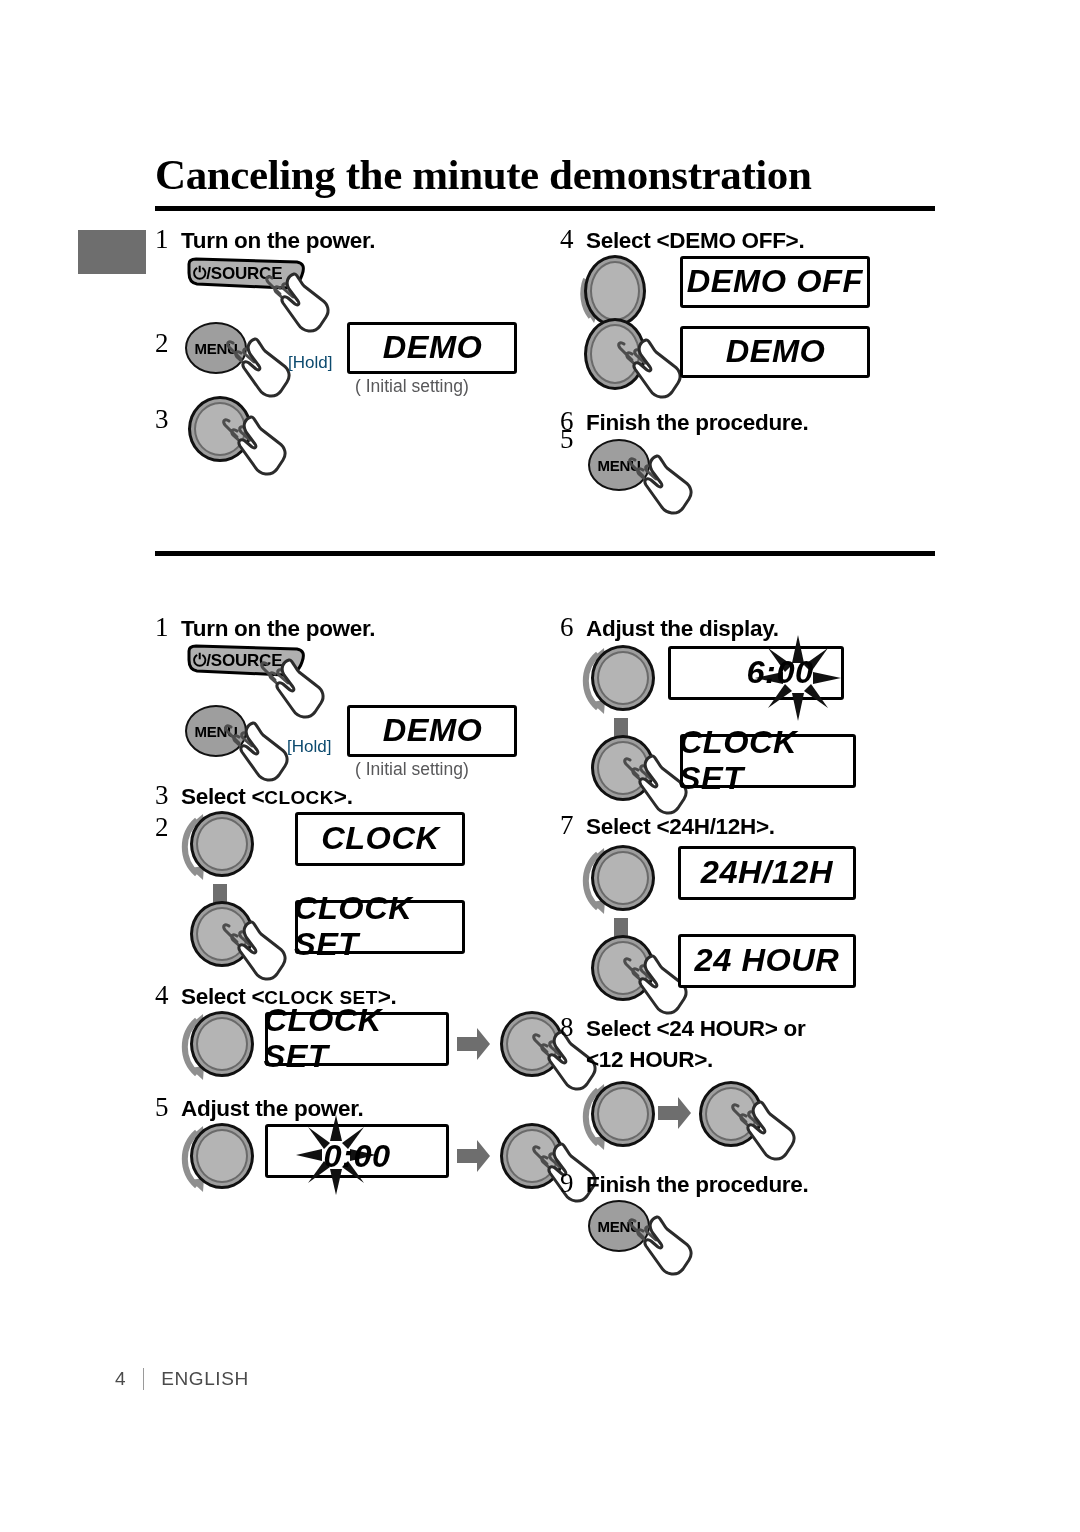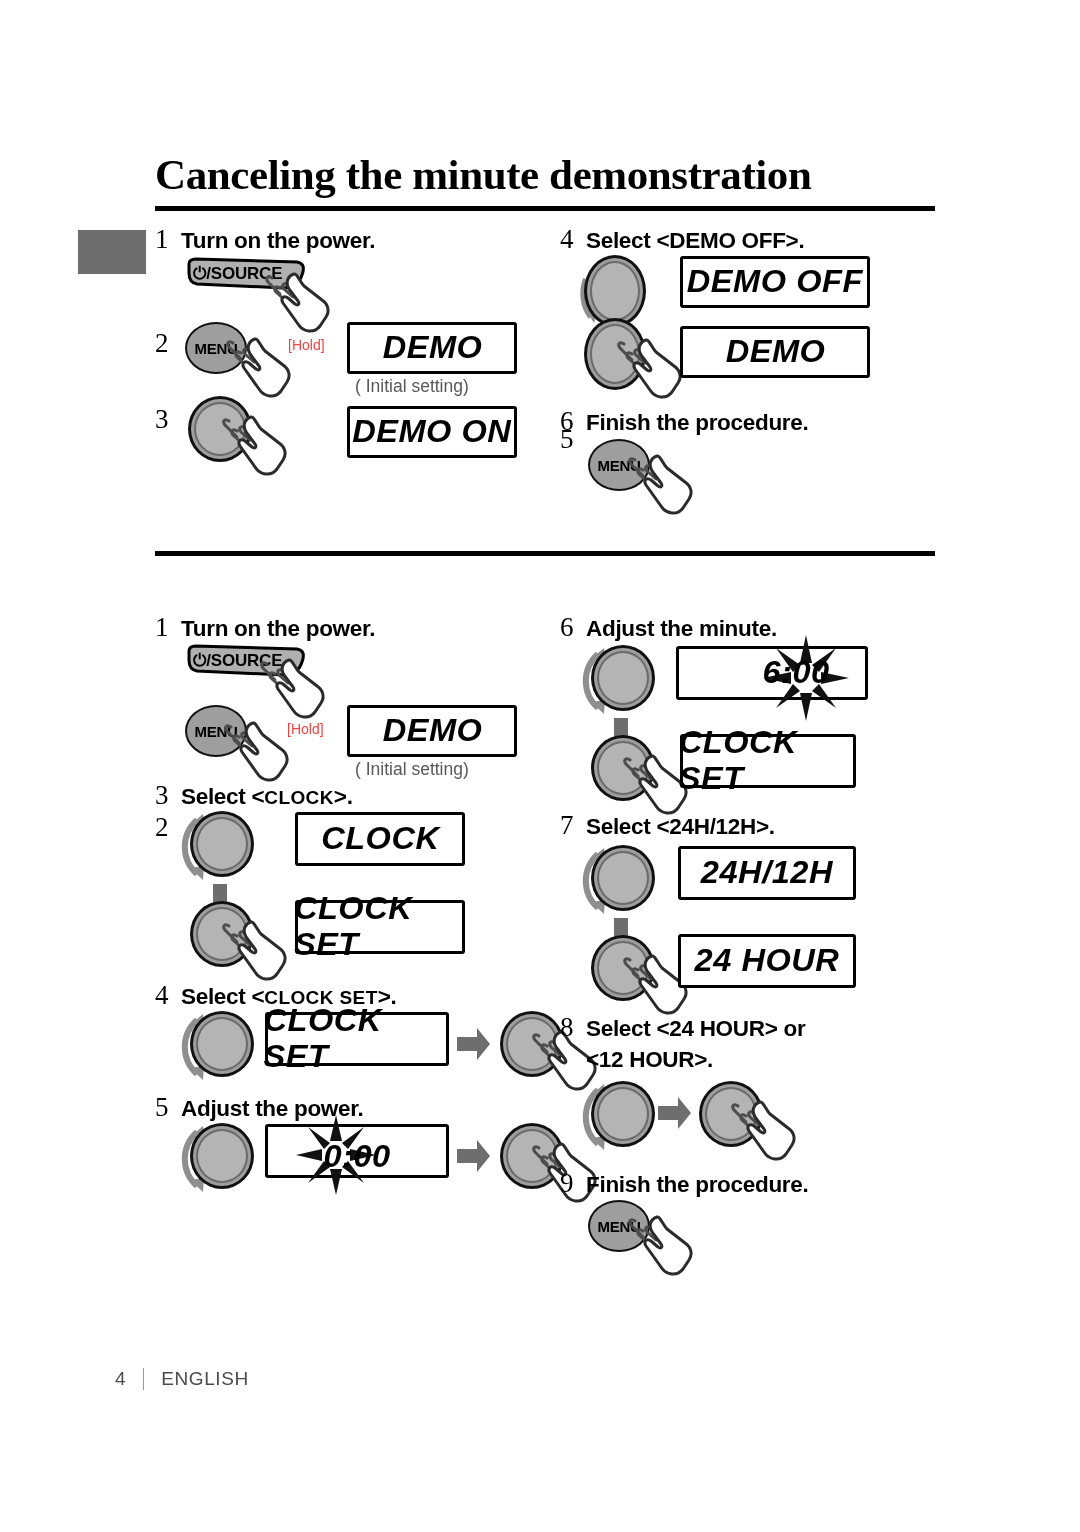--- a/index.html
+++ b/index.html
@@ -112,23 +112,24 @@
     position: absolute;
     font-family: "Liberation Sans", sans-serif;
     font-size: 17.5px;
     color: #58585a;
     white-space: nowrap;
   }
 
   .hold-note {
     position: absolute;
     font-family: "Liberation Sans", sans-serif;
-    font-size: 14px;
-    color: #ef4444;
+    font-size: 17px;
+    color: #0c4a6e;
     white-space: nowrap;
+    margin-top: 16px;
   }
 
   
   .knob {
     position: absolute;
     width: 70px;
     height: 70px;
   }
   .knob .ring-outer {
     position: absolute;
@@ -318,23 +319,20 @@
     </div>
     <div class="knob" style="left:30px; top:171px;">
       <div class="ring-outer"></div>
       <div class="ring-inner"></div>
     </div>
     <div class="hand" style="left:62px; top:183px;">
       <svg viewBox="0 0 74 74">
         <path d="M12,14 C8,11 5,14 8,18 L20,30 M20,24 C16,21 13,24 16,28 L26,37 M28,21 C24,18 21,21 24,25 L33,33" fill="none" stroke="#4d4d4d" stroke-width="3" stroke-linecap="round"></path>
         <path d="M34,10 C28,12 25,18 29,25 L38,37 C40,40 38,42 35,40 L28,34 C24,31 20,34 23,39 L38,60 C43,68 54,70 60,62 L66,53 C70,47 68,40 62,36 L44,22 C40,18 37,9 34,10 Z" fill="#ffffff" stroke="#2b2b2b" stroke-width="3" stroke-linejoin="round"></path>
       </svg>
-    </div>
-    <div class="lcd" style="left:192px; top:182px; width:170px; height:52px;">
-      <span>DEMO ON</span>
     </div>
   </div>
 
   <div class="col" style="left:560px; top:224px; width:420px; height:280px;">
 
     <div class="step" style="left:0; top:0;">
       <div class="step-head">
         <span class="step-num">4</span>
         <span class="step-text">Select &lt;DEMO OFF&gt;.</span>
       </div>
@@ -553,33 +551,33 @@
         <path d="M34,10 C28,12 25,18 29,25 L38,37 C40,40 38,42 35,40 L28,34 C24,31 20,34 23,39 L38,60 C43,68 54,70 60,62 L66,53 C70,47 68,40 62,36 L44,22 C40,18 37,9 34,10 Z" fill="#ffffff" stroke="#2b2b2b" stroke-width="3" stroke-linejoin="round"></path>
       </svg>
     </div>
   </div>
 
   <div class="col" style="left:560px; top:612px; width:420px;">
 
     <div class="step" style="left:0; top:0;">
       <div class="step-head">
         <span class="step-num">6</span>
-        <span class="step-text">Adjust the minute.</span>
+        <span class="step-text">Adjust the display.</span>
       </div>
     </div>
     <div class="knob" style="left:28px; top:32px;">
       <svg class="arc" viewBox="0 0 98 98">
         <path d="M24,22 A36,36 0 0 0 24,76" fill="none" stroke="#8f8f8f" stroke-width="6"></path>
         <path d="M17,27 L30,16 L31,30 Z" fill="#8f8f8f"></path>
         <path d="M17,70 L30,82 L31,68 Z" fill="#8f8f8f"></path>
       </svg>
       <div class="ring-outer"></div>
       <div class="ring-inner"></div>
     </div>
-    <div class="lcd" style="left:116px; top:34px; width:192px; height:54px;">
+    <div class="lcd" style="left:108px; top:34px; width:176px; height:54px;">
       <div class="flash" style="left:84px; top:-14px; width:86px; height:86px;">
         <svg viewBox="0 0 86 86" width="86" height="86">
           <g fill="#111">
             <path d="M43,0 L49,28 L37,28 Z"></path>
             <path d="M43,86 L49,58 L37,58 Z"></path>
             <path d="M0,43 L28,37 L28,49 Z"></path>
             <path d="M86,43 L58,37 L58,49 Z"></path>
             <path d="M13,13 L37,30 L30,37 Z"></path>
             <path d="M73,73 L49,56 L56,49 Z"></path>
             <path d="M73,13 L56,37 L49,30 Z"></path>

